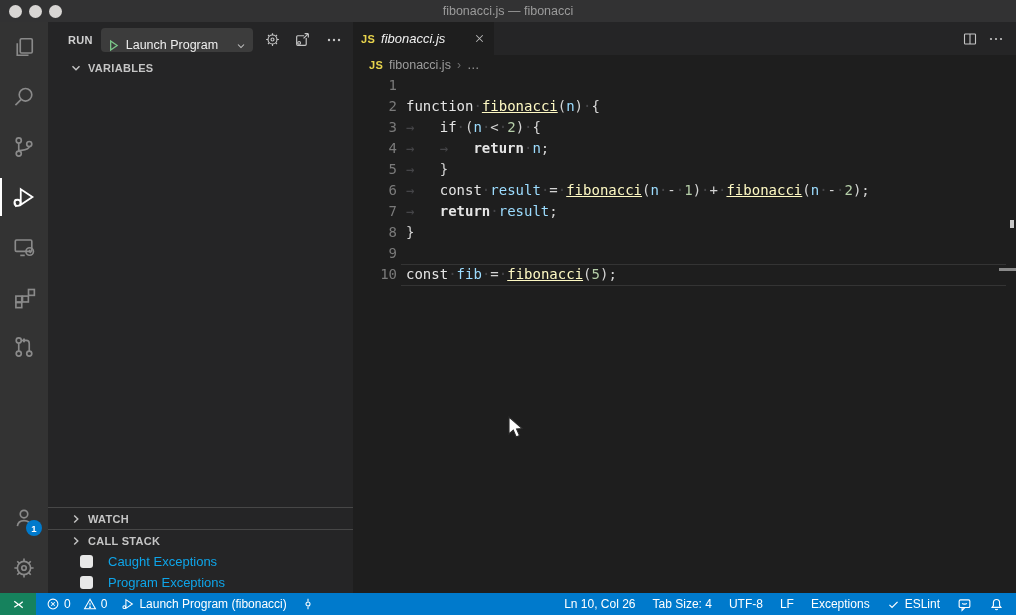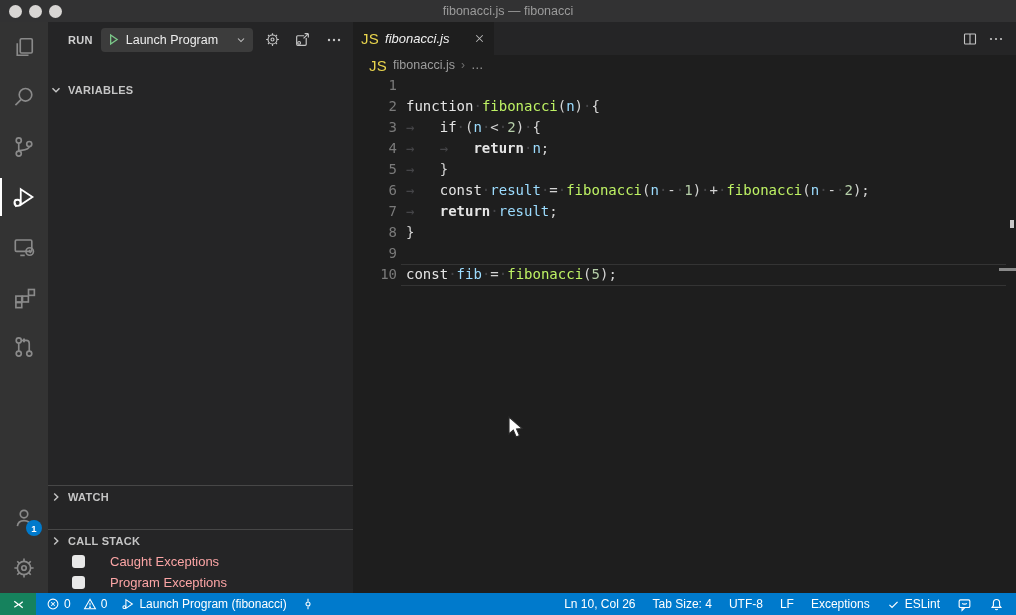--- a/index.html
+++ b/index.html
@@ -17,46 +17,46 @@
   .ab-item{height:50px;display:flex;align-items:center;justify-content:center;color:#8a8a8a;position:relative;}
   .ab-item.active{color:#ffffff;}
   .ab-item.active::before{content:"";position:absolute;left:0;top:6px;bottom:6px;width:2px;background:#ffffff;}
   .ab-bottom{margin-top:auto;display:flex;flex-direction:column;}
   .badge{position:absolute;right:6px;bottom:7px;min-width:16px;height:16px;border-radius:9px;background:#007acc;
     color:#fff;font-size:9.5px;display:flex;align-items:center;justify-content:center;font-weight:700;}
   
   .sidebar{position:absolute;left:48px;top:22px;width:305px;height:571px;background:#252526;color:#cccccc;}
   .run-toolbar{height:35px;display:flex;align-items:center;padding:0 8px 0 20px;gap:8px;}
   .run-label{font-size:11px;font-weight:700;color:#d0d0d0;letter-spacing:.3px;}
-  .config-picker{height:24px;width:148px;background:#3c3c3c;border-radius:4px;display:flex;align-items:center;
+  .config-picker{height:24px;width:148px;background:#3c3c3c;border-radius:4px;display:flex;align-items:flex-end;
     padding:0 6px;gap:6px;color:#eeeeee;font-size:12.5px;}
   .config-picker .cfg-name{flex:1;white-space:nowrap;overflow:hidden;}
   .tool-icon{color:#c5c5c5;display:flex;align-items:center;justify-content:center;width:24px;height:24px;}
-  .section-header{height:21px;display:flex;align-items:center;gap:4px;padding-left:0;
-    font-size:11px;font-weight:700;color:#c5c5c5;letter-spacing:.3px;border-top:1px solid #474747;margin-top:22px;}
+  .section-header{height:21px;display:flex;align-items:center;gap:4px;padding-left:20px;
+    font-size:11px;font-weight:700;color:#c5c5c5;letter-spacing:.3px;border-top:1px solid #474747;}
   .section-header.no-border{border-top:none;}
   .sb-bottom{position:absolute;left:0;right:0;bottom:0;}
-  .bp-row{height:21px;display:flex;align-items:center;gap:25px;padding-left:24px;font-size:13px;color:#fca5a5;}
+  .bp-row{height:21px;display:flex;align-items:center;gap:15px;padding-left:32px;font-size:13px;color:#0ea5e9;}
   .checkbox{width:13px;height:13px;background:#e8e8e8;border-radius:3px;flex:none;}
   
   .editor{position:absolute;left:353px;top:22px;width:663px;height:571px;background:#1e1e1e;}
   .tabbar{height:33px;background:#252526;display:flex;align-items:stretch;}
   .tab{width:125px;background:#1e1e1e;display:flex;align-items:center;gap:6px;padding:0 8px;}
   .tab-label{font-size:13px;color:#f0f0f0;font-style:italic;flex:1;}
   .tab-close{color:#b8b8b8;display:flex;align-items:center;}
   .editor-actions{margin-left:auto;display:flex;align-items:center;gap:10px;padding-right:12px;color:#c5c5c5;}
   .breadcrumb{height:20px;display:flex;align-items:center;gap:6px;padding-left:16px;font-size:12.5px;color:#9d9d9d;}
   .bc-sep{color:#6e6e6e;font-size:12px;}
-  .js-badge{color:#e8d44d;font-weight:400;font-size:15px;font-style:normal;letter-spacing:.3px;}
+  .js-badge{color:#e8d44d;font-weight:700;font-size:11px;font-style:normal;letter-spacing:.3px;}
   .code-area{position:absolute;left:0;top:53px;right:0;bottom:0;}
   .code-line{display:flex;height:21px;line-height:21px;font-family:"DejaVu Sans Mono",monospace;font-size:14px;}
   .ln{width:44px;flex:none;text-align:right;color:#7a7a7a;}
   .code-text{padding-left:9px;white-space:pre;color:#d4d4d4;}
   .tk-kw{color:#e5e5e5;} .tk-ctrl{color:#e5e5e5;font-weight:bold;} .tk-var{color:#9cdcfe;}
-  .tk-fn{color:#bef264;} .tk-num{color:#b5cea8;} .tk-plain{color:#d4d4d4;}
+  .tk-fn{color:#fef9c3;text-decoration:underline;} .tk-num{color:#b5cea8;} .tk-plain{color:#d4d4d4;}
   .tk-ws{color:#454548;}
   .tk-tab{display:inline-block;width:4ch;color:#454548;}
   .current-line-box{position:absolute;left:48px;right:10px;top:189px;height:22px;
     border-top:1px solid #343434;border-bottom:1px solid #343434;box-sizing:border-box;pointer-events:none;}
   .ruler-mark-cursor{position:absolute;right:2px;top:145px;width:4px;height:8px;background:#c8c8c8;}
   .ruler-mark-line{position:absolute;right:0;top:193px;width:17px;height:3px;background:#8a8a8a;}
   
   .statusbar{position:absolute;left:0;top:593px;width:1016px;height:22px;background:#007acc;color:#ffffff;
     display:flex;align-items:center;font-size:12px;}
   .remote-block{width:36px;height:22px;background:#16825d;display:flex;align-items:center;justify-content:center;flex:none;}

